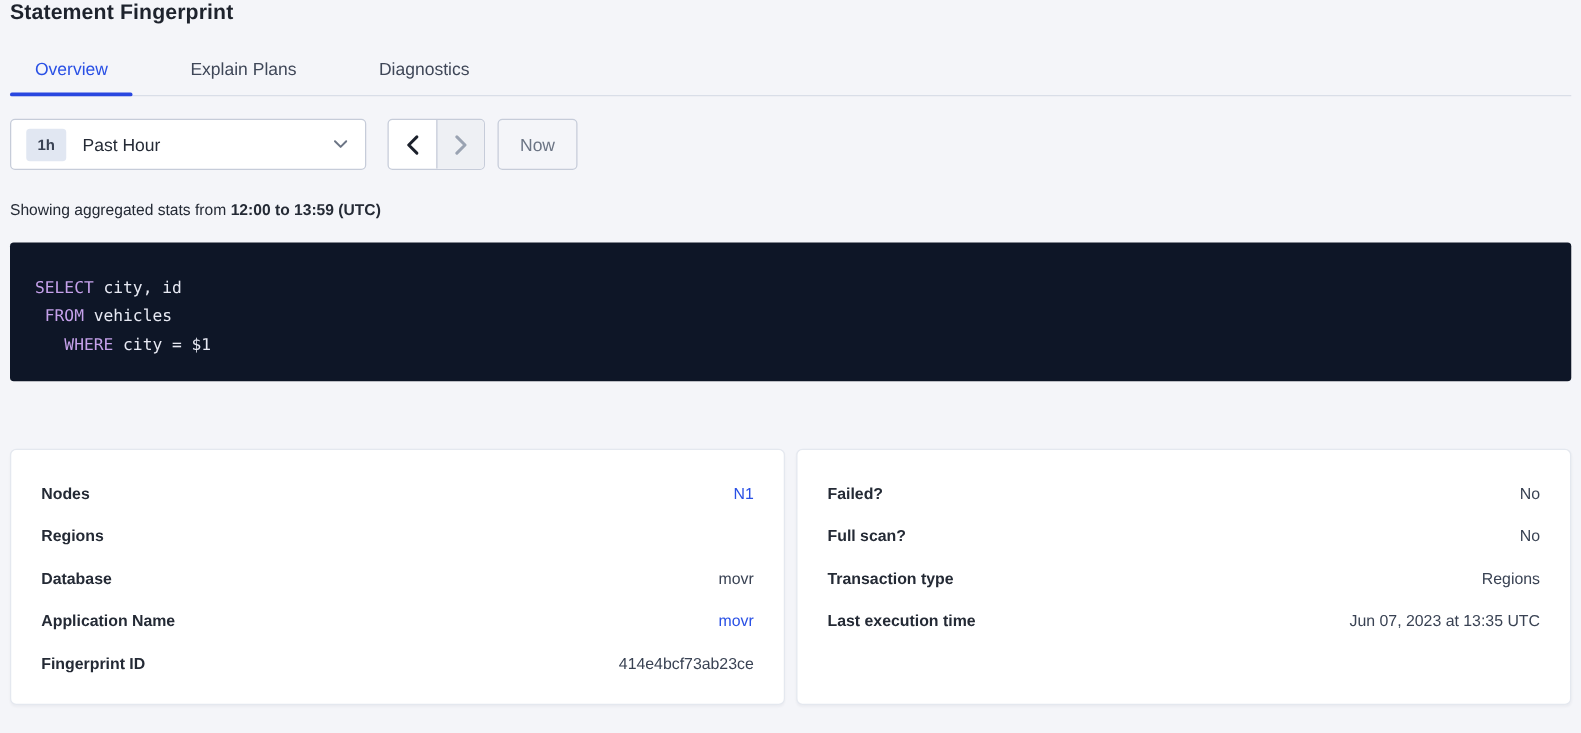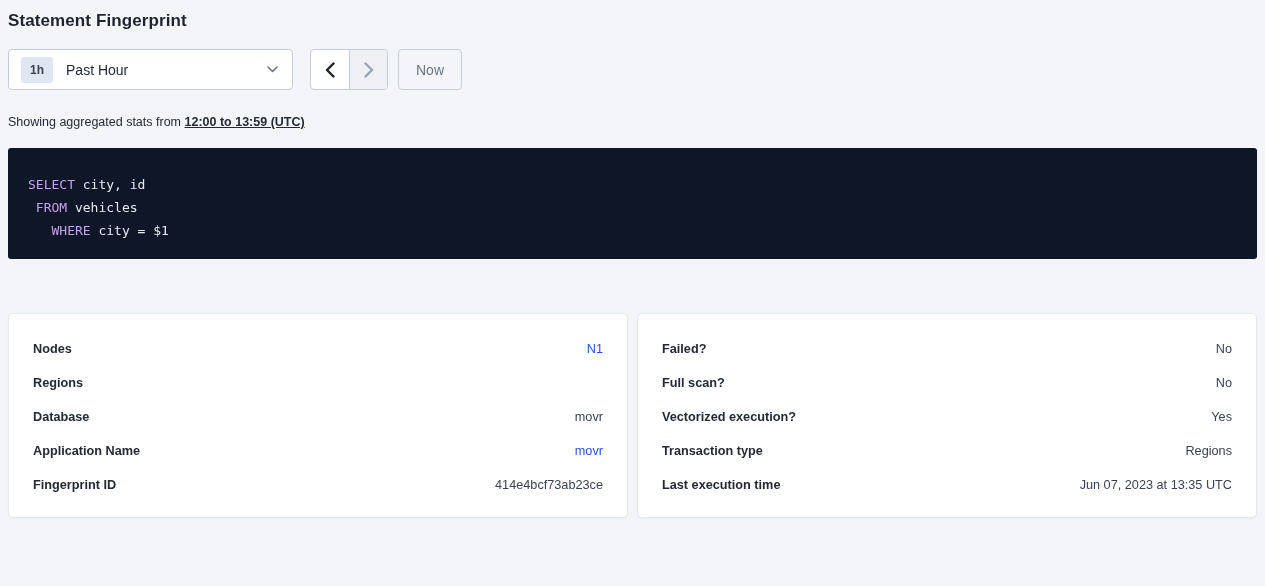--- a/index.html
+++ b/index.html
@@ -7,21 +7,20 @@
   body {
     width:1265px; height:586px;
     background:#f4f5f9;
     font-family:"Liberation Sans", sans-serif;
     color:#242a35;
     overflow:hidden;
   }
   .container { padding:0 8px; }
 
   .page-title {
-    padding-top:11px;
     font-size:17px;
     font-weight:700;
     color:#1e232d;
     letter-spacing:.1px;
   }
 
   .tabs {
     display:flex;
     margin-top:19px;
     border-bottom:1px solid #d9dee8;
@@ -78,21 +77,21 @@
 
   .now-btn {
     height:41px; margin-left:10px; padding:0 17px;
     border:1px solid #c6ccd9; border-radius:4px;
     background:transparent;
     color:#6c7585; font-size:14px;
     font-family:"Liberation Sans", sans-serif;
   }
 
   .stats-line { margin-top:25px; font-size:12.5px; color:#242a35; }
-  .stats-line .bold { font-weight:700;text-decoration:underline; }
+  .stats-line .bold { font-weight:700; }
 
   .code-block {
     margin-top:19px;
     background:#0e1627;
     border-radius:3px;
     padding:25px 20px 17px 20px;
     color:#e7e9f3;
     font-family:"DejaVu Sans Mono", monospace;
     font-size:13px;
     font-weight:400;
@@ -119,20 +118,25 @@
   .row-value { color:#394253; text-align:center; }
   .row-value.link { color:#2950e5; cursor:pointer; }
 </style>
 </head>
 <body>
 
 <div class="container">
 
   <div class="page-title">Statement Fingerprint</div>
 
+  <div class="tabs">
+    <div class="tab active">Overview</div>
+    <div class="tab">Explain Plans</div>
+    <div class="tab">Diagnostics</div>
+  </div>
 
   <div class="toolbar">
     <div class="time-picker">
       <span class="time-badge">1h</span>
       <span class="time-label">Past Hour</span>
       <span class="caret">
         <svg width="11" height="7" viewBox="0 0 11 7" fill="none">
             <path d="M1 1l4.5 4.5L10 1" stroke="currentColor" stroke-width="1.6" stroke-linecap="round" stroke-linejoin="round"></path>
           </svg>
       </span>
@@ -194,24 +198,20 @@
     <div class="card">
       <div class="row">
         <span class="row-label">Failed?</span>
         <span class="row-value">No</span>
       </div>
       <div class="row">
         <span class="row-label">Full scan?</span>
         <span class="row-value">No</span>
       </div>
       <div class="row">
-        <span class="row-label">Vectorized execution?</span>
-        <span class="row-value">Yes</span>
-      </div>
-      <div class="row">
         <span class="row-label">Transaction type</span>
         <span class="row-value">Regions</span>
       </div>
       <div class="row">
         <span class="row-label">Last execution time</span>
         <span class="row-value">Jun 07, 2023 at 13:35 UTC</span>
       </div>
     </div>
 
   </div>

